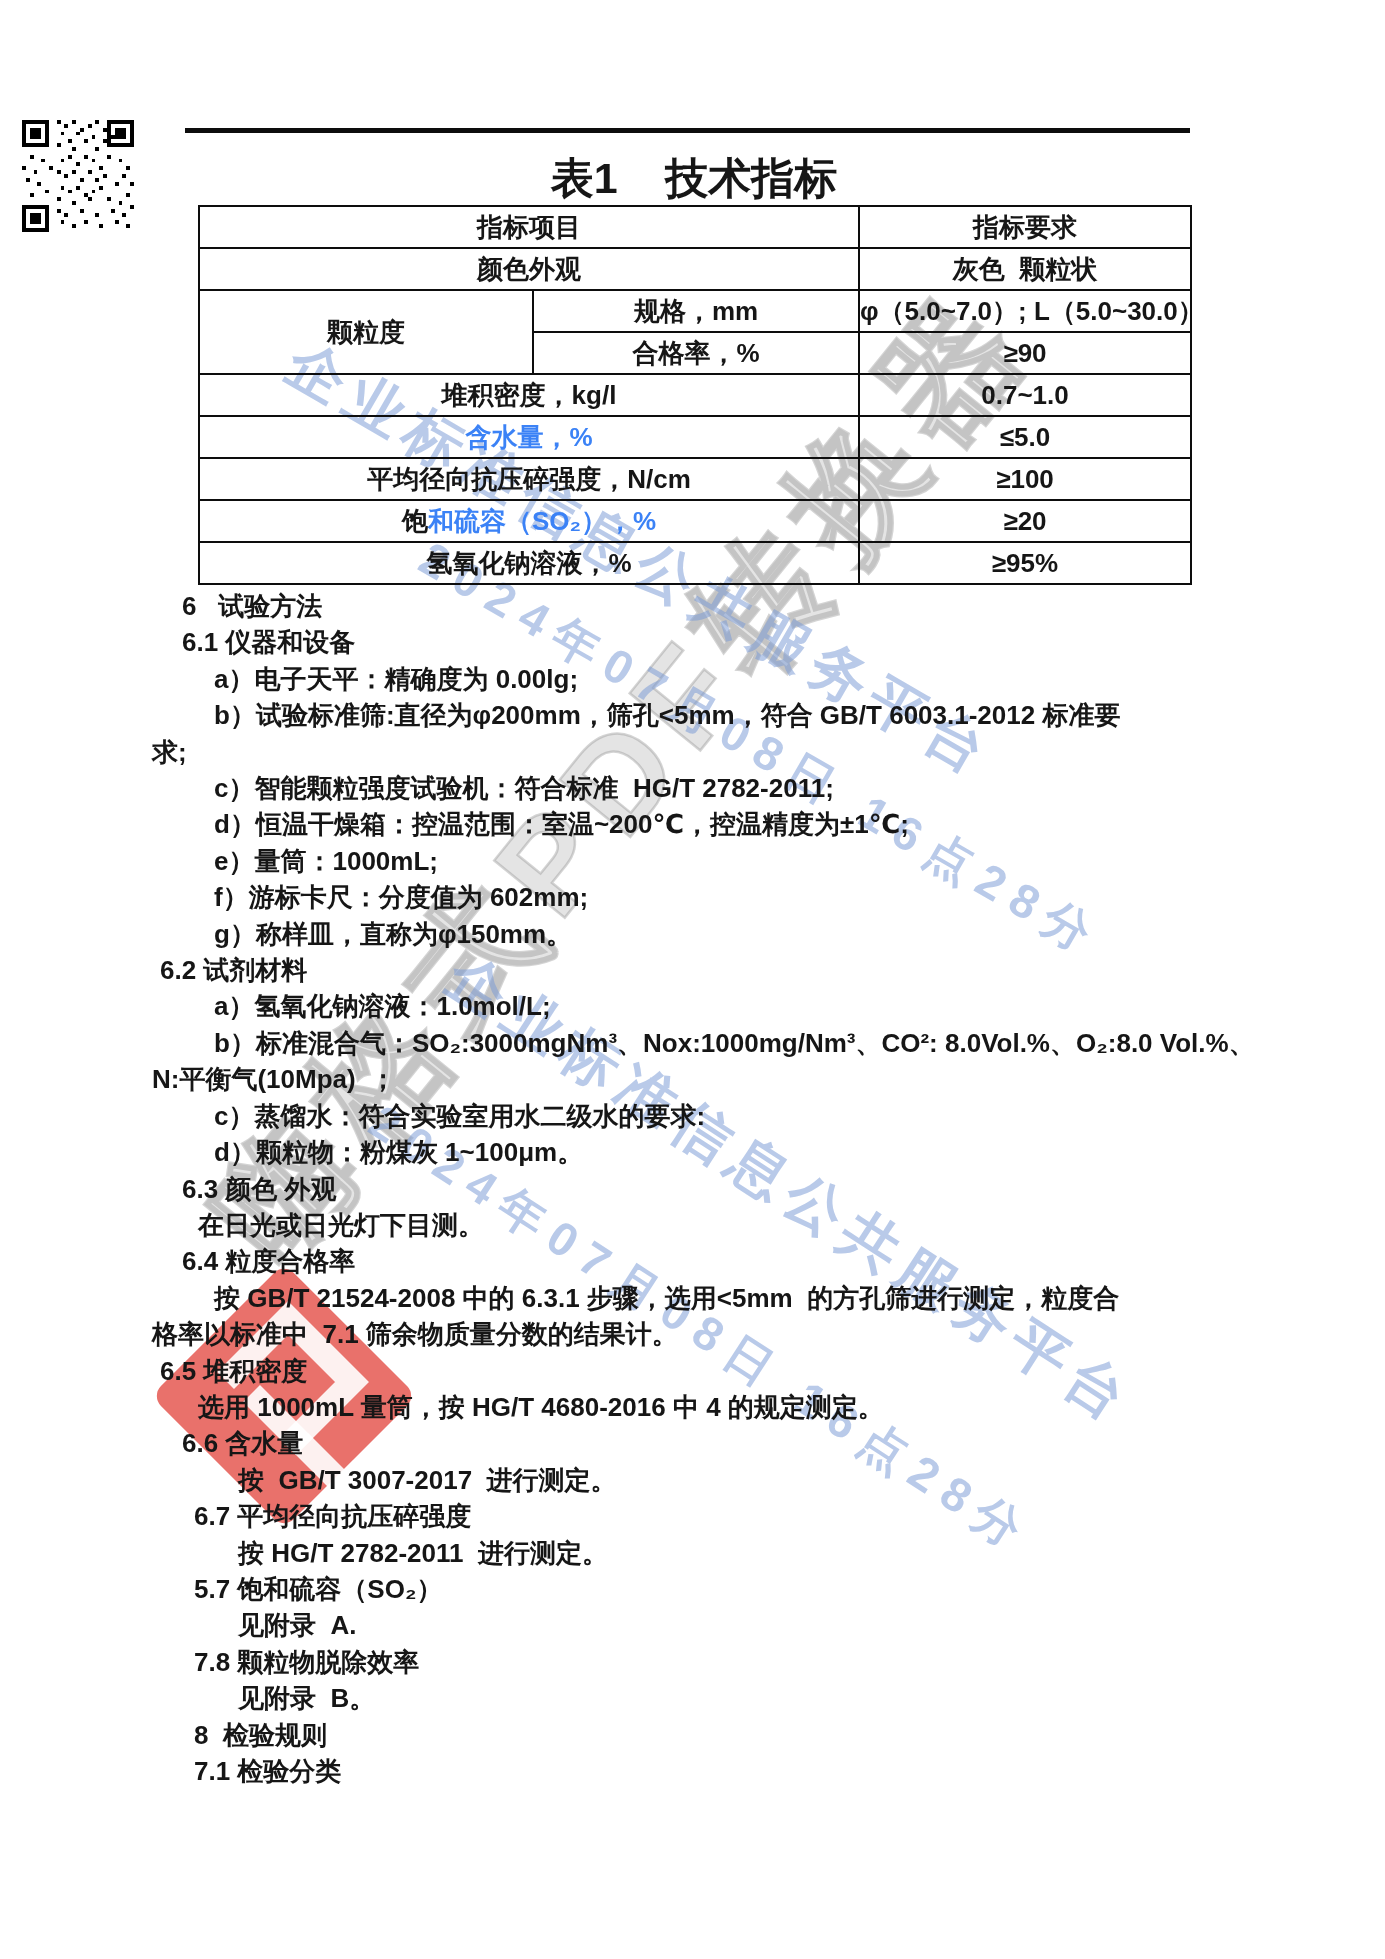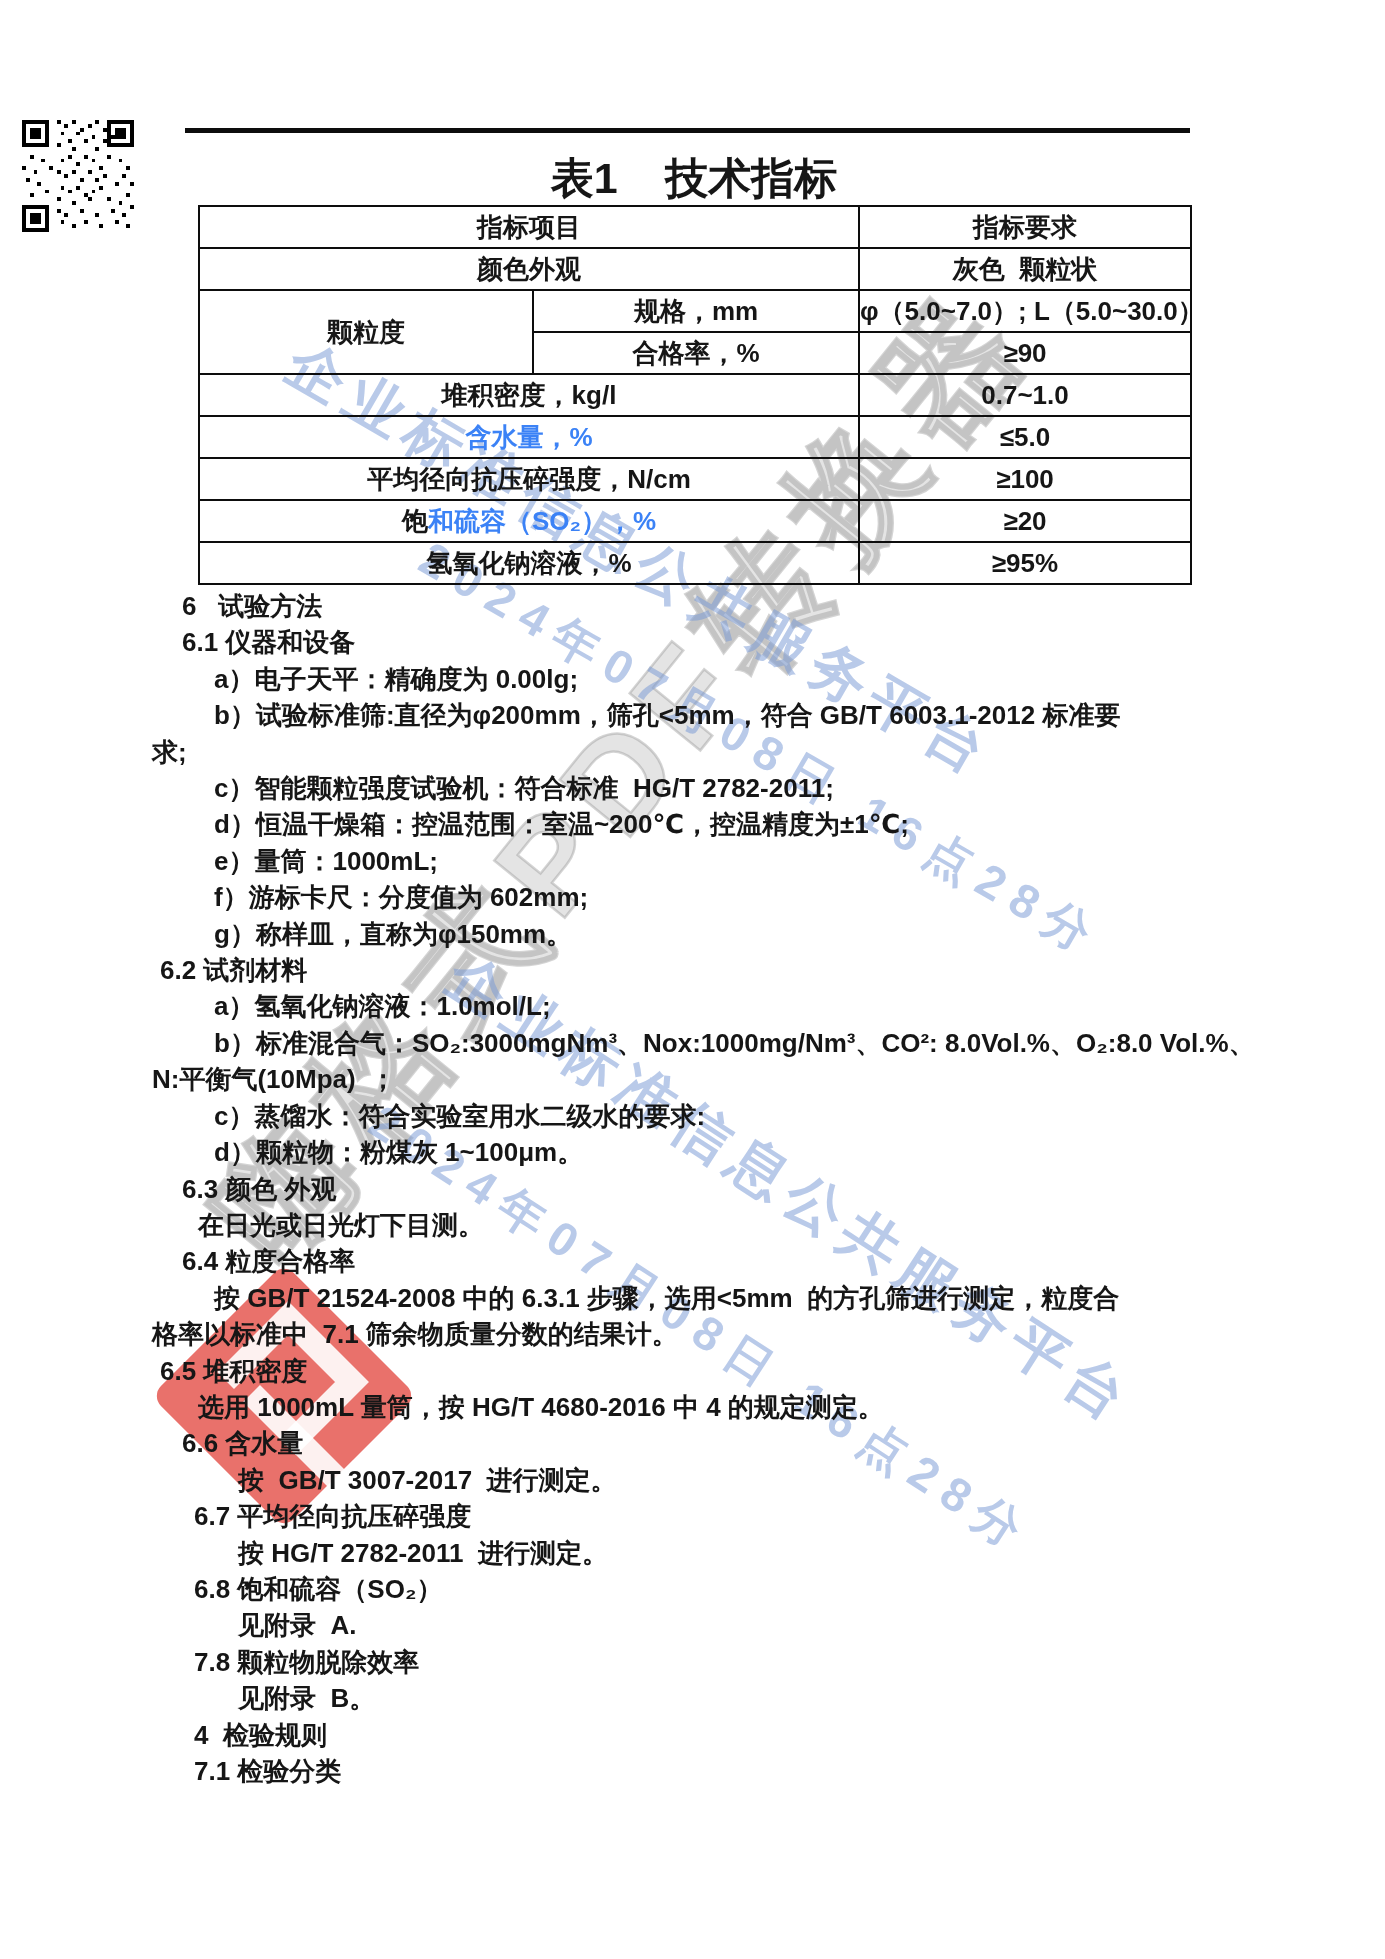--- a/index.html
+++ b/index.html
@@ -167,22 +167,22 @@
         <div class="bline ind-p">在日光或日光灯下目测。</div>
         <div class="bline ind-h">6.4 粒度合格率</div>
         <div class="bline ind-li">按 GB/T 21524-2008 中的 6.3.1 步骤，选用&lt;5mm  的方孔筛进行测定，粒度合</div>
         <div class="bline ind-cont">格率以标准中  7.1 筛余物质量分数的结果计。</div>
         <div class="bline ind-h2">6.5 堆积密度</div>
         <div class="bline ind-p">选用 1000mL 量筒，按 HG/T 4680-2016 中 4 的规定测定。</div>
         <div class="bline ind-h">6.6 含水量</div>
         <div class="bline ind-li2">按  GB/T 3007-2017  进行测定。</div>
         <div class="bline ind-h3">6.7 平均径向抗压碎强度</div>
         <div class="bline ind-li2">按 HG/T 2782-2011  进行测定。</div>
-        <div class="bline ind-h3">6.8 饱和硫容（SO₂）</div>
+        <div class="bline ind-h3">5.7 饱和硫容（SO₂）</div>
         <div class="bline ind-li2">见附录  A.</div>
         <div class="bline ind-h3">7.8 颗粒物脱除效率</div>
         <div class="bline ind-li2">见附录  B。</div>
-        <div class="bline ind-h3">4  检验规则</div>
+        <div class="bline ind-h3">8  检验规则</div>
         <div class="bline ind-h3">7.1 检验分类</div>
       </div>
 
   </div>
 </div>
 
 </body></html>

